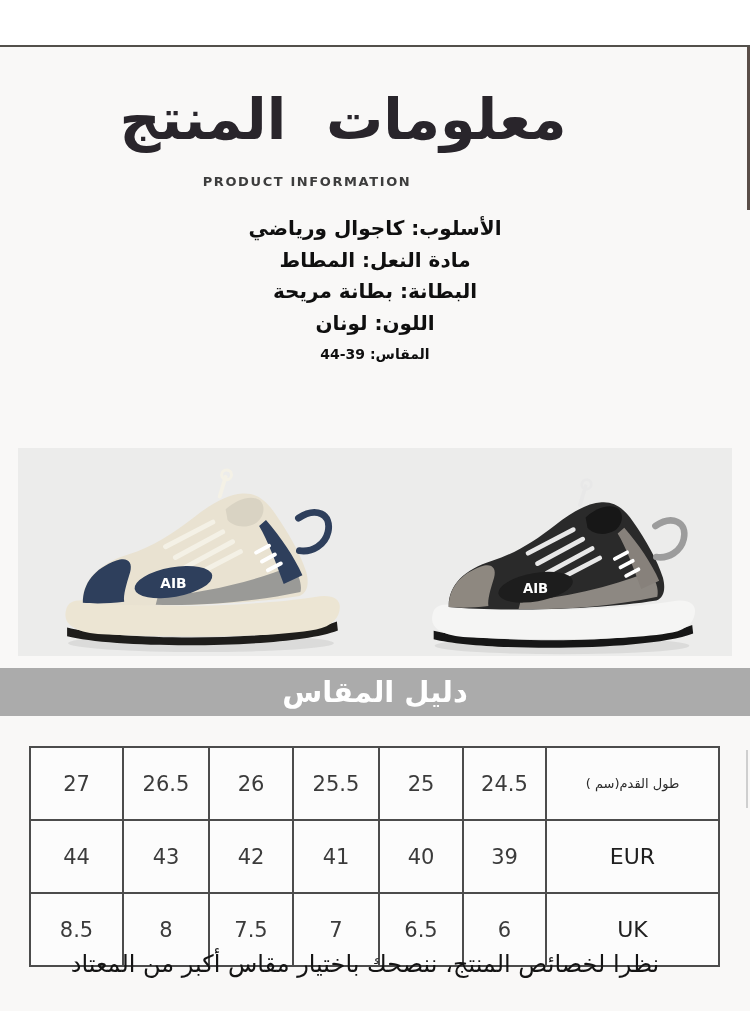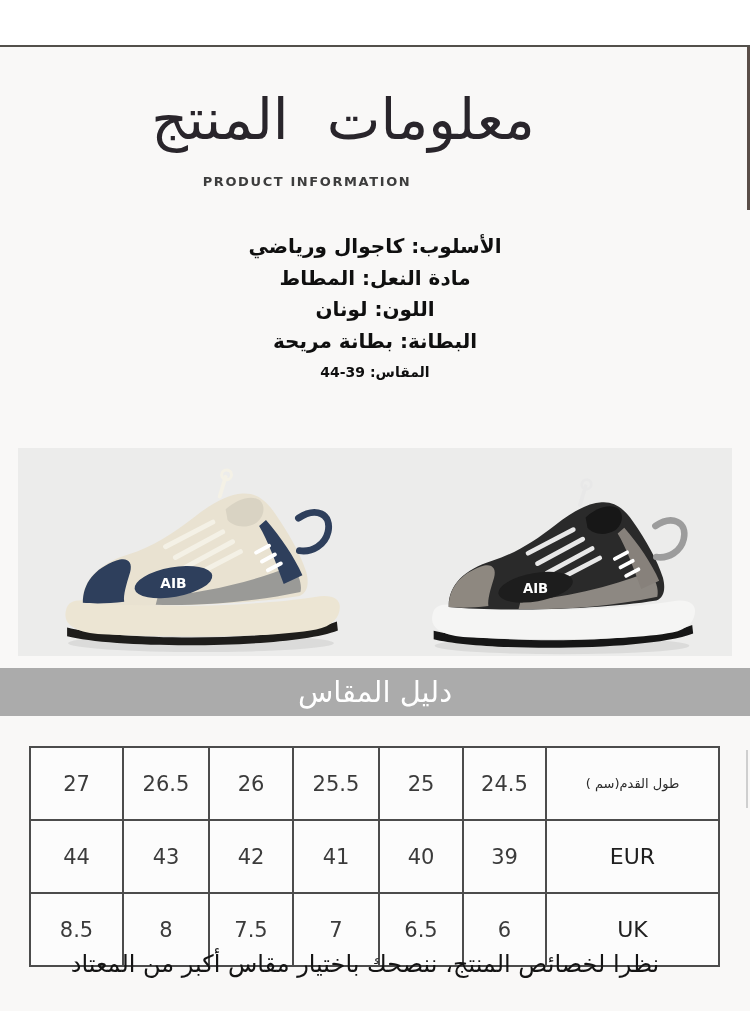--- a/index.html
+++ b/index.html
@@ -7,42 +7,42 @@
     position:relative;width:750px;height:1011px;overflow:hidden;
     background:#f9f8f7;font-family:"DejaVu Sans",sans-serif;
   }
   .top-strip{position:absolute;top:0;left:0;width:750px;height:45px;background:#ffffff;}
   .top-divider{position:absolute;top:45px;left:0;width:750px;height:2px;background:#53504b;}
   .edge-line{position:absolute;top:47px;right:0;width:3px;height:163px;background:#5a4e48;}
   .tbl-artifact{position:absolute;top:750px;right:2px;width:2px;height:58px;background:#cfcfcf;}
 
   .title{
     position:absolute;top:76px;left:0;width:686px;text-align:center;
-    direction:rtl;font-size:57px;font-weight:normal;color:#29252b;
+    direction:rtl;font-size:57px;font-weight:bold;color:#29252b;
     word-spacing:20px;letter-spacing:-1px;line-height:86px;
   }
   .subtitle{
     position:absolute;top:174px;left:0;width:614px;text-align:center;
     font-size:13px;font-weight:bold;letter-spacing:1.6px;color:#3d3d3d;
   }
   .specs{
-    position:absolute;top:231px;left:0;width:750px;text-align:center;
+    position:absolute;top:213px;left:0;width:750px;text-align:center;
     direction:rtl;font-size:20px;font-weight:bold;color:#0f0f0f;line-height:31.5px;
   }
   .specs .spec-line{white-space:nowrap;}
   .specs .spec-size{font-size:14px;}
 
   .shoes-box{position:absolute;top:448px;left:18px;width:714px;height:208px;background:#ececeb;}
   .shoe{position:absolute;}
   .shoe-left{left:32px;top:16px;width:302px;height:192px;}
   .shoe-right{left:398px;top:26px;width:292px;height:184px;}
 
   .banner{
     position:absolute;top:668px;left:0;width:750px;height:48px;background:#ababab;
-    color:#ffffff;text-align:center;font-size:29px;font-weight:normal;line-height:48px;direction:rtl;
+    color:#ffffff;text-align:center;font-size:29px;font-weight:bold;line-height:48px;direction:rtl;
   }
 
   .size-table{
     position:absolute;top:746px;left:29px;width:689px;border-collapse:collapse;
     table-layout:fixed;background:#fcfcfc;
   }
   .size-table td{
     border:2px solid #4c4c4c;text-align:center;vertical-align:middle;
     font-size:21px;color:#3b3b3b;height:47px;padding:12px;
   }
@@ -63,22 +63,22 @@
   <div class="top-divider"></div>
   <div class="edge-line"></div>
   <div class="tbl-artifact"></div>
 
   <div class="title">معلومات المنتج</div>
   <div class="subtitle">PRODUCT INFORMATION</div>
 
   <div class="specs">
     <div class="spec-line">الأسلوب:  كاجوال ورياضي</div>
     <div class="spec-line">مادة النعل:  المطاط</div>
+    <div class="spec-line">البطانة:  بطانة مريحة</div>
     <div class="spec-line">اللون:  لونان</div>
-    <div class="spec-line">البطانة:  بطانة مريحة</div>
     <div class="spec-line spec-size">المقاس: 39-44</div>
   </div>
 
   <div class="shoes-box">
 
     <svg class="shoe shoe-left" viewBox="0 0 300 195">
       <ellipse cx="150" cy="182" rx="135" ry="9" fill="#00000012"></ellipse>
       <path d="M14,166 C70,180 235,181 288,160 L289,169 C240,188 65,188 14,175 Z" fill="#1e1d1b"></path>
       <path d="M13,148 C9,163 22,171 50,173 C130,177 225,176 267,168 C283,165 291,156 291,145 C291,136 281,132 266,135 C200,145 95,147 38,139 C23,137 15,139 13,148 Z" fill="#ece5d3"></path>
       <path d="M30,141 C29,119 46,101 76,92 C101,84 121,71 143,54 C161,40 177,31 192,30 C206,29 216,37 225,50 C239,70 251,91 257,110 C260,122 258,131 250,134 C190,144 80,146 30,141 Z" fill="#e9e2d1"></path>

